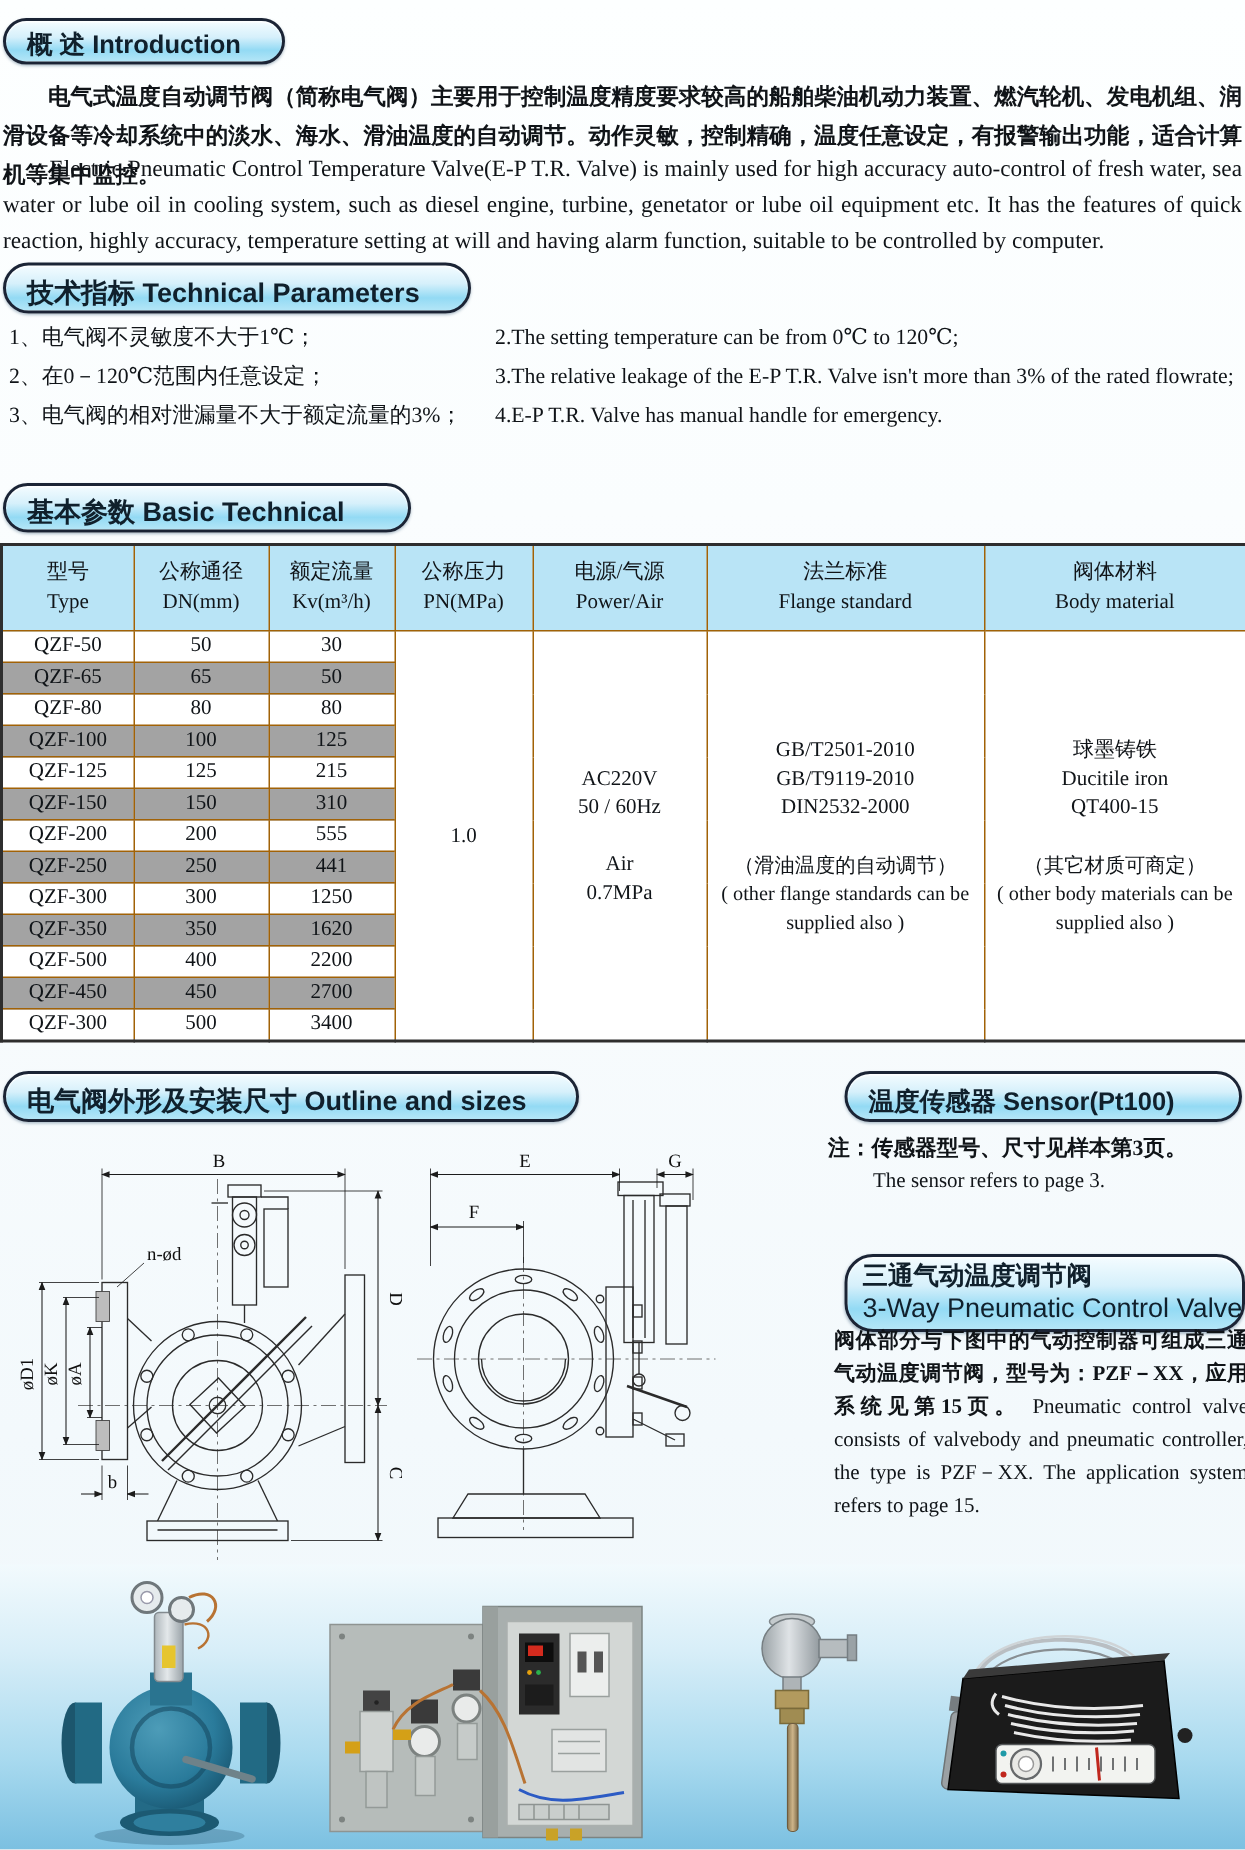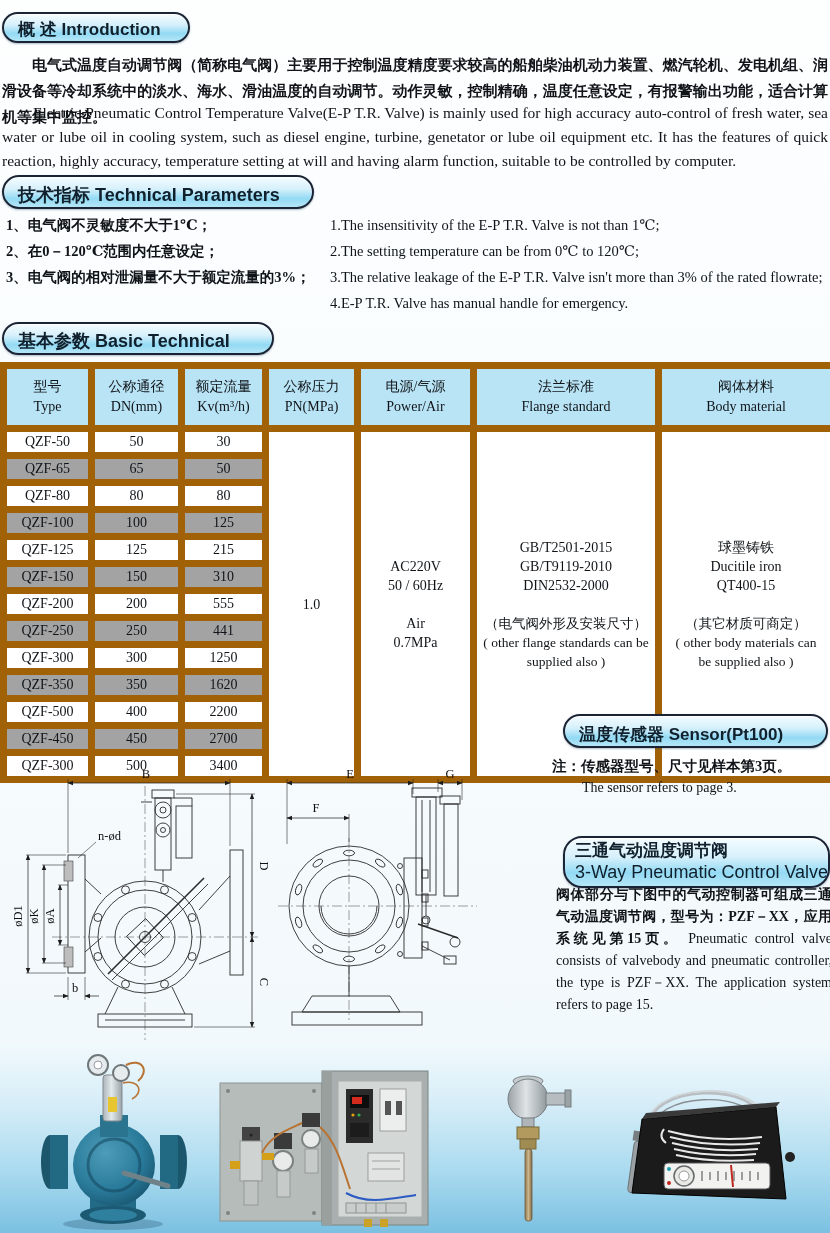--- a/index.html
+++ b/index.html
@@ -26,26 +26,26 @@
   .pill-sensor{left:563px;top:714px;width:265px;height:34px;font-size:17px;}
   .pill-threeway{left:563px;top:836px;width:267px;height:52px;font-size:17px;
     flex-direction:column;align-items:flex-start;justify-content:center;line-height:1.25;padding:0 10px;}
   .pill-threeway .en{font-weight:normal;font-size:18px;}
   
   .para{position:absolute;margin:0;text-align:justify;}
   .para-cn{left:2px;top:52px;width:826px;font-size:15px;line-height:26px;font-weight:600;text-indent:2em;}
   .para-en{left:2px;top:101px;width:826px;font-size:15.5px;line-height:24px;text-indent:2em;}
   
   .tp-list{position:absolute;top:212px;margin:0;padding:0;list-style:none;font-size:14.5px;line-height:26px;}
-  .tp-cn{left:6px;width:318px;font-weight:700;}
+  .tp-cn{left:6px;width:318px;font-weight:400;}
   .tp-en{left:330px;width:498px;}
   
   table.params{position:absolute;left:0;top:362px;width:830px;border-collapse:collapse;table-layout:fixed;
     border:2px solid #2e2e2e;font-size:14px;background:#fff;}
-  table.params th,table.params td{border:7px solid #a16207;text-align:center;vertical-align:middle;padding:0;}
+  table.params th,table.params td{border:1px solid #a16207;text-align:center;vertical-align:middle;padding:0;}
   table.params thead th{background:#b9e4f6;height:56px;font-weight:normal;line-height:1.4;font-size:14px;}
   table.params tbody td{height:20px;line-height:20px;}
   table.params tr.stripe td{background:#a3a3a3;}
   table.params td.mc{background:#fff;vertical-align:middle;line-height:19px;padding:0 6px;}
   table.params td.mc div{min-height:19px;}
   table.params td.mc .sm{font-size:13.5px;}
   
   .sensor-note{position:absolute;left:552px;top:756px;width:276px;font-size:14.5px;line-height:21px;font-weight:600;}
   .sensor-note .en{display:block;padding-left:30px;font-weight:normal;font-size:14px;}
   .threeway-para{position:absolute;left:556px;top:884px;width:276px;font-size:14px;line-height:22px;text-align:justify;}
@@ -82,21 +82,20 @@
   <div class="pill pill-tech">
     <span>技术指标 Technical Parameters</span>
   </div>
 
   <ul class="tp-list tp-cn">
       <li>1、电气阀不灵敏度不大于1℃；</li>
       <li>2、在0－120℃范围内任意设定；</li>
       <li>3、电气阀的相对泄漏量不大于额定流量的3%；</li>
     </ul>
   <ul class="tp-list tp-en">
-      <li>1.The insensitivity of the E-P T.R. Valve is not than 1℃;</li>
       <li>2.The setting temperature can be from 0℃ to 120℃;</li>
       <li>3.The relative leakage of the E-P T.R. Valve isn't more than 3% of the rated flowrate;</li>
       <li>4.E-P T.R. Valve has manual handle for emergency.</li>
     </ul>
 
   <div class="pill pill-basic">
     <span>基本参数 Basic Technical</span>
   </div>
 
   <table class="params">
@@ -150,25 +149,25 @@
             <div>1.0</div>
           </td>
           <td rowspan="13" class="mc">
             <div>AC220V</div>
             <div>50 / 60Hz</div>
             <div>&nbsp;</div>
             <div>Air</div>
             <div>0.7MPa</div>
           </td>
           <td rowspan="13" class="mc">
-            <div>GB/T2501-2015</div>
+            <div>GB/T2501-2010</div>
             <div>GB/T9119-2010</div>
             <div>DIN2532-2000</div>
             <div>&nbsp;</div>
-            <div class="sm">（电气阀外形及安装尺寸）</div>
+            <div class="sm">（滑油温度的自动调节）</div>
             <div class="sm">( other flange standards can be supplied also )</div>
           </td>
           <td rowspan="13" class="mc">
             <div>球墨铸铁</div>
             <div>Ducitile iron</div>
             <div>QT400-15</div>
             <div>&nbsp;</div>
             <div class="sm">（其它材质可商定）</div>
             <div class="sm">( other body materials can be supplied also )</div>
           </td>
@@ -229,20 +228,23 @@
           <td>2700</td>
         </tr>
         <tr>
           <td>QZF-300</td>
           <td>500</td>
           <td>3400</td>
         </tr>
       </tbody>
   </table>
 
+  <div class="pill pill-outline">
+    <span>电气阀外形及安装尺寸 Outline and sizes</span>
+  </div>
 
   <div class="pill pill-sensor">
     <span>温度传感器 Sensor(Pt100)</span>
   </div>
 
   <div class="sensor-note">
     <span>注：传感器型号、尺寸见样本第3页。</span>
     <span class="en">The sensor refers to page 3.</span>
   </div>
 

